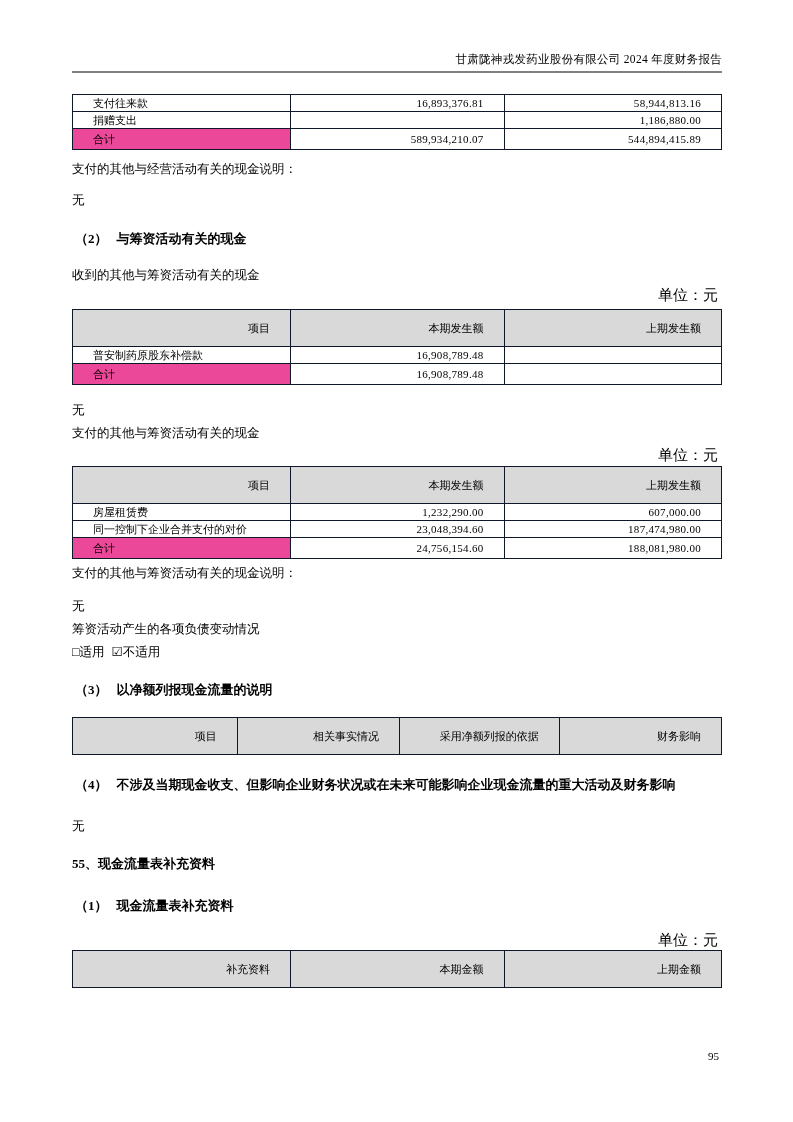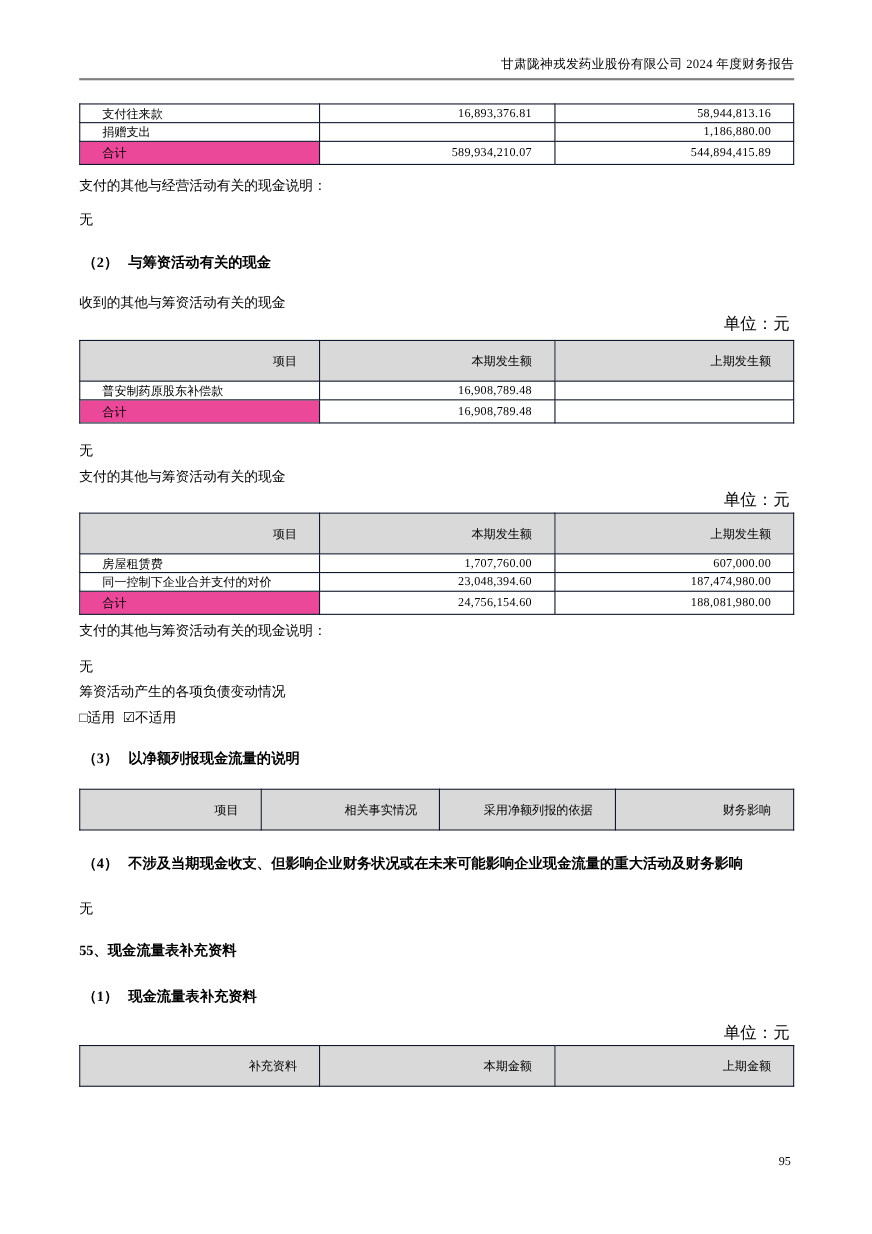--- a/index.html
+++ b/index.html
@@ -173,21 +173,21 @@
         <col class="c3">
       </colgroup>
     <tbody>
       <tr>
         <th>项目</th>
         <th>本期发生额</th>
         <th>上期发生额</th>
       </tr>
       <tr>
         <td class="label">房屋租赁费</td>
-        <td class="num">1,707,760.00</td>
+        <td class="num">1,232,290.00</td>
         <td class="num">607,000.00</td>
       </tr>
       <tr>
         <td class="label">同一控制下企业合并支付的对价</td>
         <td class="num">23,048,394.60</td>
         <td class="num">187,474,980.00</td>
       </tr>
       <tr class="total-row">
         <td class="label total-label">合计</td>
         <td class="num">24,756,154.60</td>

